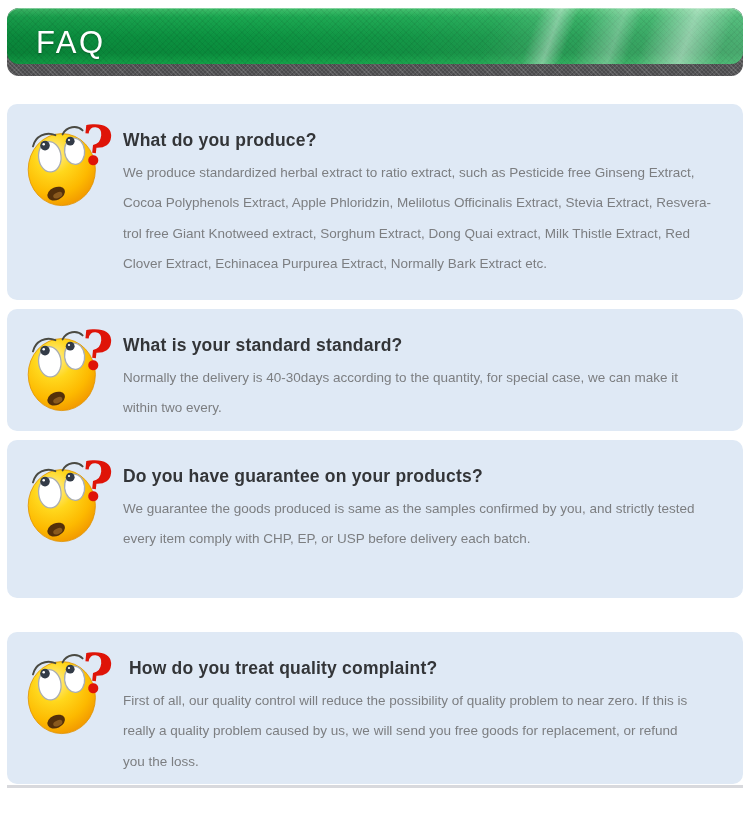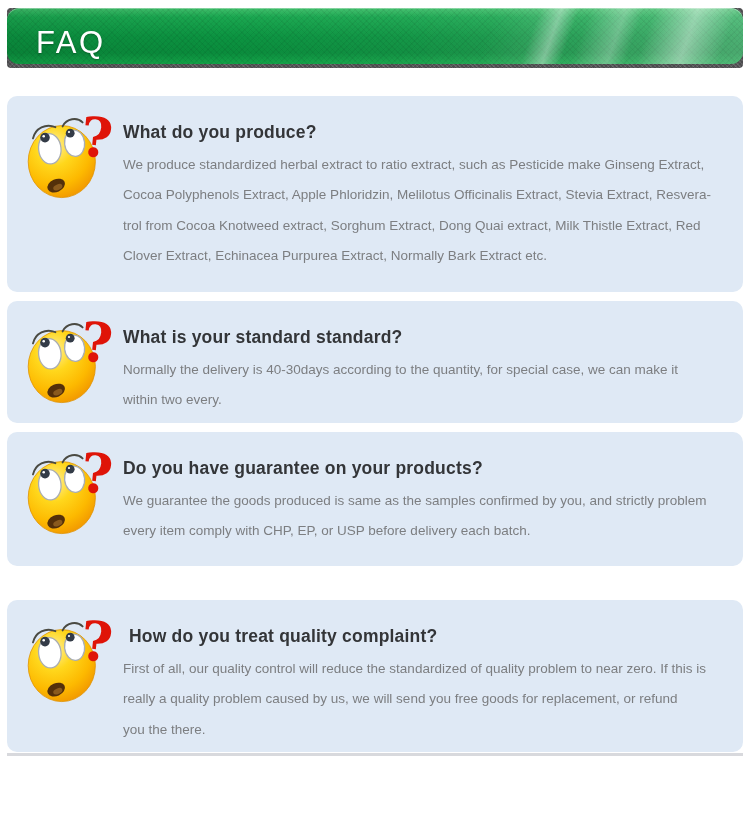--- a/index.html
+++ b/index.html
@@ -8,22 +8,22 @@
     width: 750px; height: 834px;
     font-family: "Liberation Sans", sans-serif;
     overflow: hidden;
   }
   .page { position: relative; width: 750px; height: 834px; overflow: hidden; background: #fff; }
 
   
   .banner {
     position: relative;
     margin: 8px 7px 0;
-    height: 60px;
-    border-radius: 4px;
+    height: 68px;
+    border-radius: 12px;
     background:
       repeating-linear-gradient(45deg, rgba(255,255,255,.13) 0 1px, transparent 1px 3px),
       repeating-linear-gradient(-45deg, rgba(255,255,255,.08) 0 1px, transparent 1px 3px),
       #4b4b4d;
   }
   .banner-green {
     position: absolute; left: 0; right: 0; top: 0; height: 56px;
     border-radius: 12px;
     overflow: hidden;
     background:
@@ -54,21 +54,21 @@
     display: flex; flex-direction: column; gap: 9px;
   }
   .card {
     position: relative;
     background: #dfe9f5;
     border-radius: 10px;
     padding: 25px 20px 0 116px;
   }
   .card-1 { height: 196px; }
   .card-2 { height: 122px; }
-  .card-3 { height: 134px; }
+  .card-3 { height: 158px; }
   .card-4 { height: 152px; margin-top: 25px; }
   .card-5 { height: 102px; }
 
   .emoji { position: absolute; left: 18px; top: 15px; width: 88px; height: 90px; }
 
   .q {
     font-size: 17.5px; font-weight: bold; color: #333538;
     line-height: 22px; margin-bottom: 7px; letter-spacing: .2px;
   }
   .card-4 .q, .card-5 .q { padding-left: 6px; }
@@ -119,23 +119,23 @@
   </div>
 
   <div class="cards">
 
     <section class="card card-1">
       <svg class="emoji" viewBox="0 0 110 112">
           <use href="#emoji-face"></use>
         </svg>
       <h2 class="q">What do you produce?</h2>
       <div class="a">
-        <span class="ln">We produce standardized herbal extract to ratio extract, such as Pesticide make Ginseng Extract,</span>
+        <span class="ln">We produce standardized herbal extract to ratio extract, such as Pesticide free Ginseng Extract,</span>
         <span class="ln">Cocoa Polyphenols Extract, Apple Phloridzin, Melilotus Officinalis Extract, Stevia Extract, Resvera-</span>
-        <span class="ln">trol from Cocoa Knotweed extract, Sorghum Extract, Dong Quai extract, Milk Thistle Extract, Red</span>
+        <span class="ln">trol free Giant Knotweed extract, Sorghum Extract, Dong Quai extract, Milk Thistle Extract, Red</span>
         <span class="ln">Clover Extract, Echinacea Purpurea Extract, Normally Bark Extract etc.</span>
       </div>
     </section>
 
     <section class="card card-2">
       <svg class="emoji" viewBox="0 0 110 112">
           <use href="#emoji-face"></use>
         </svg>
       <h2 class="q">What is your standard standard?</h2>
       <div class="a">
@@ -143,34 +143,34 @@
         <span class="ln">within two every.</span>
       </div>
     </section>
 
     <section class="card card-3">
       <svg class="emoji" viewBox="0 0 110 112">
           <use href="#emoji-face"></use>
         </svg>
       <h2 class="q">Do you have guarantee on your products?</h2>
       <div class="a">
-        <span class="ln">We guarantee the goods produced is same as the samples confirmed by you, and strictly problem</span>
+        <span class="ln">We guarantee the goods produced is same as the samples confirmed by you, and strictly tested</span>
         <span class="ln">every item comply with CHP, EP, or USP before delivery each batch.</span>
       </div>
     </section>
 
     <section class="card card-4">
       <svg class="emoji" viewBox="0 0 110 112">
           <use href="#emoji-face"></use>
         </svg>
       <h2 class="q">How do you treat quality complaint?</h2>
       <div class="a">
-        <span class="ln">First of all, our quality control will reduce the standardized of quality problem to near zero. If this is</span>
+        <span class="ln">First of all, our quality control will reduce the possibility of quality problem to near zero. If this is</span>
         <span class="ln">really a quality problem caused by us, we will send you free goods for replacement, or refund</span>
-        <span class="ln">you the there.</span>
+        <span class="ln">you the loss.</span>
       </div>
     </section>
 
 
   </div>
 
   <div class="bottom-strip"></div>
 
 </div>
 

